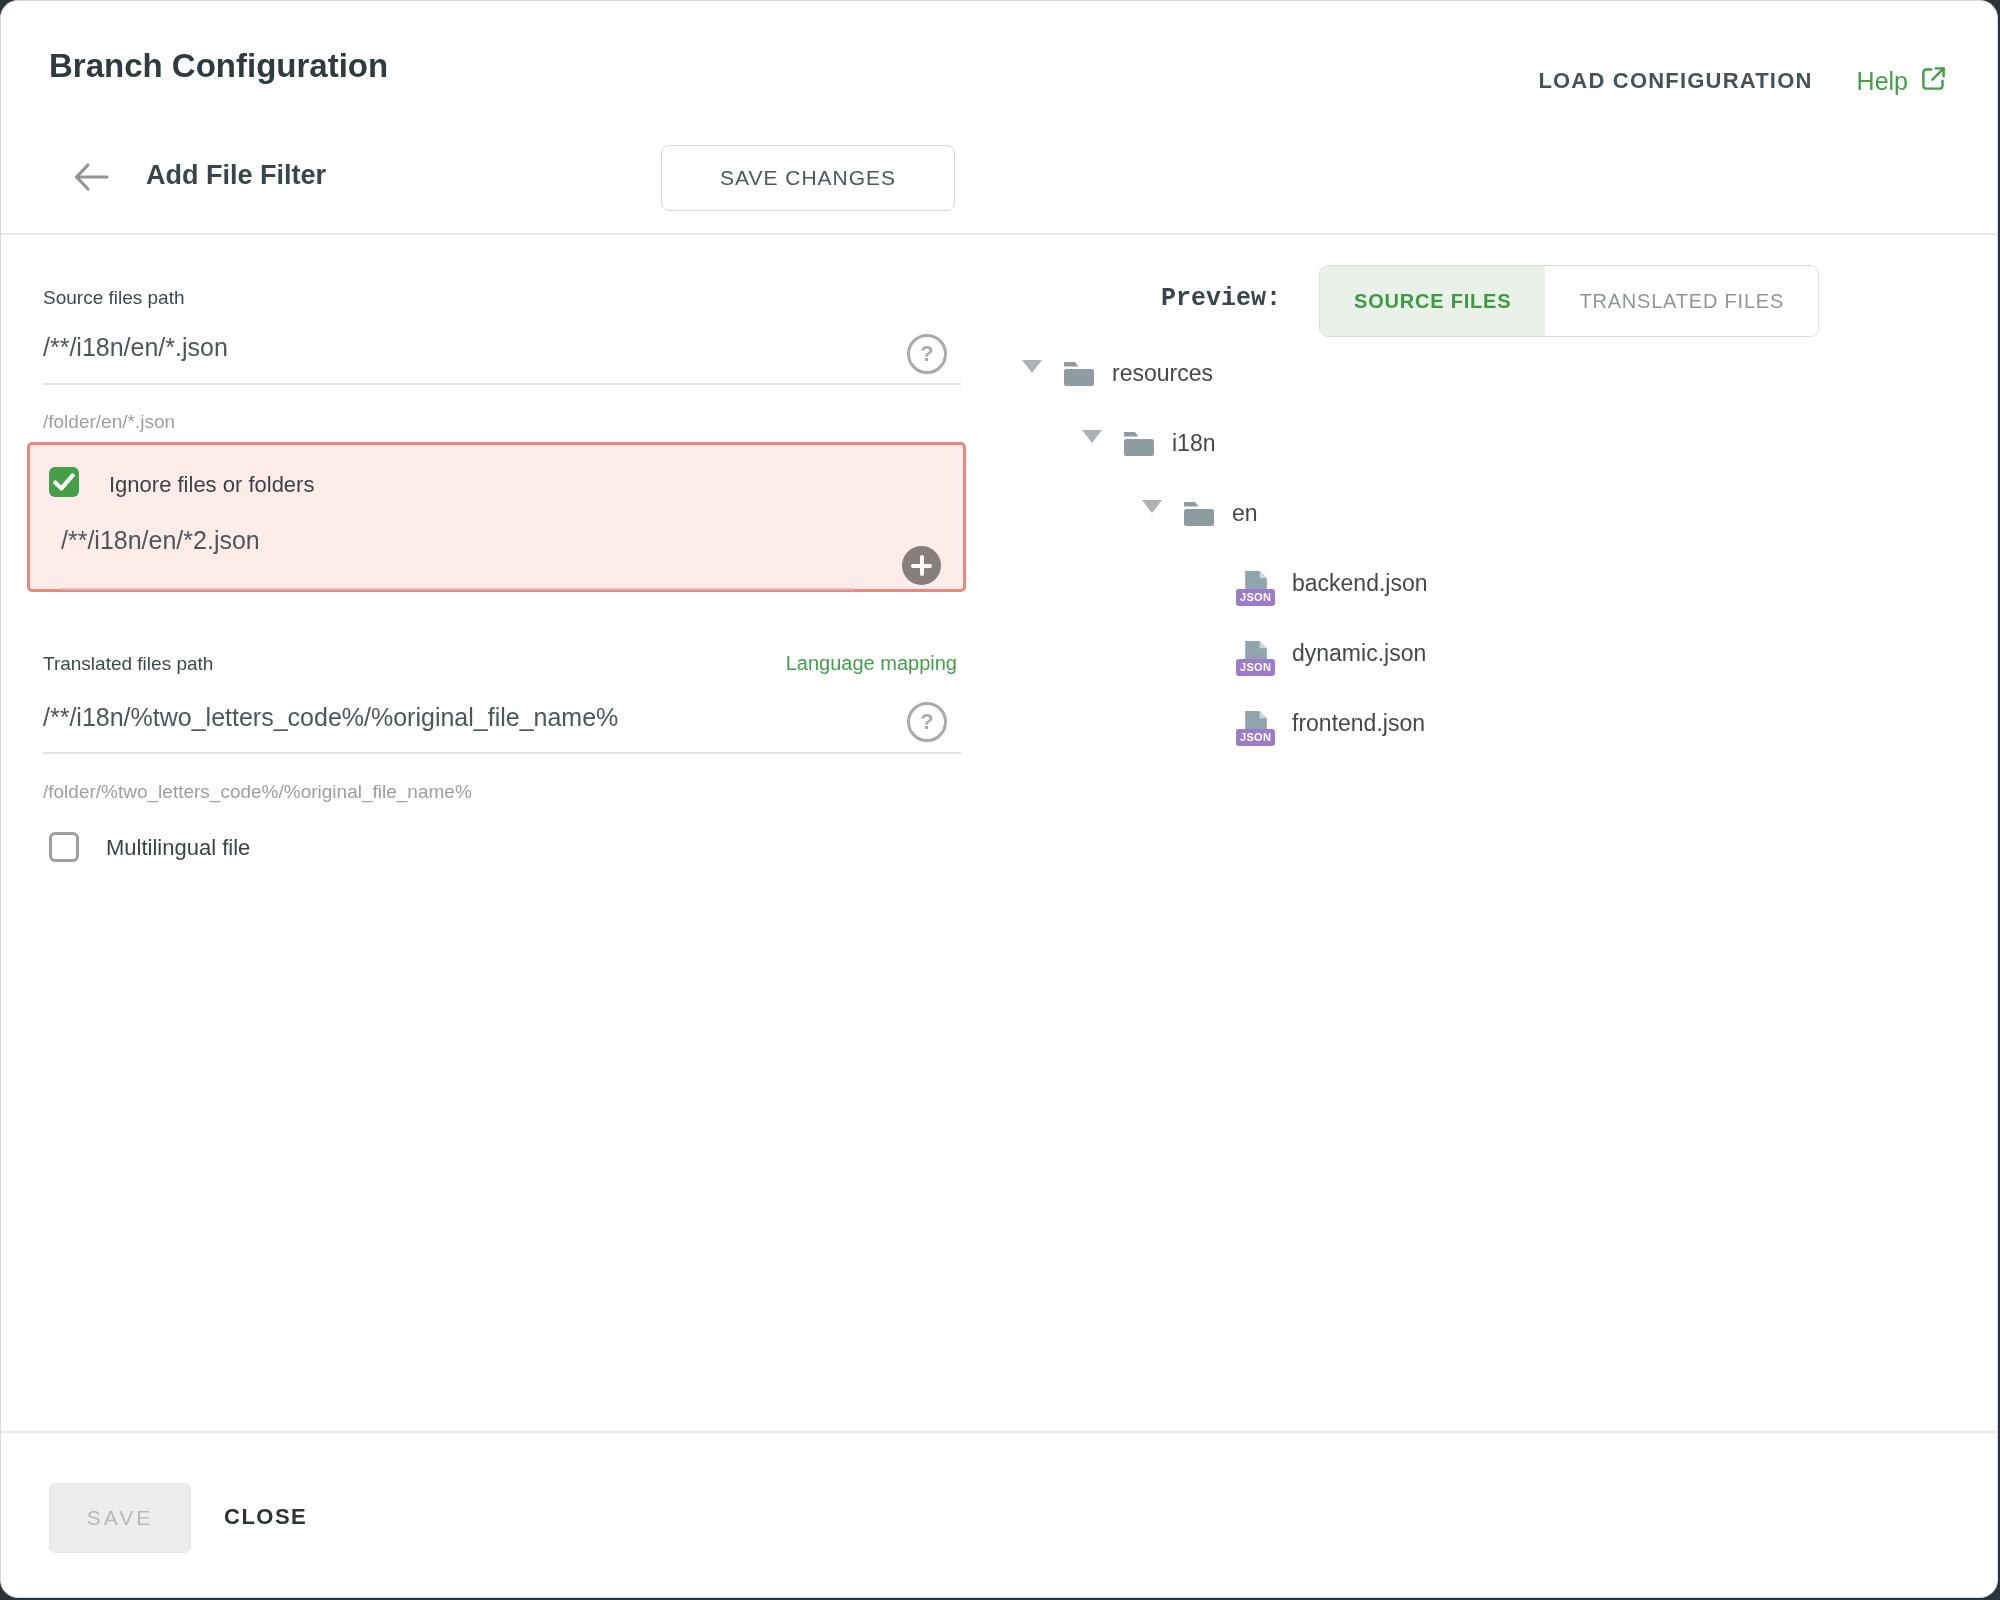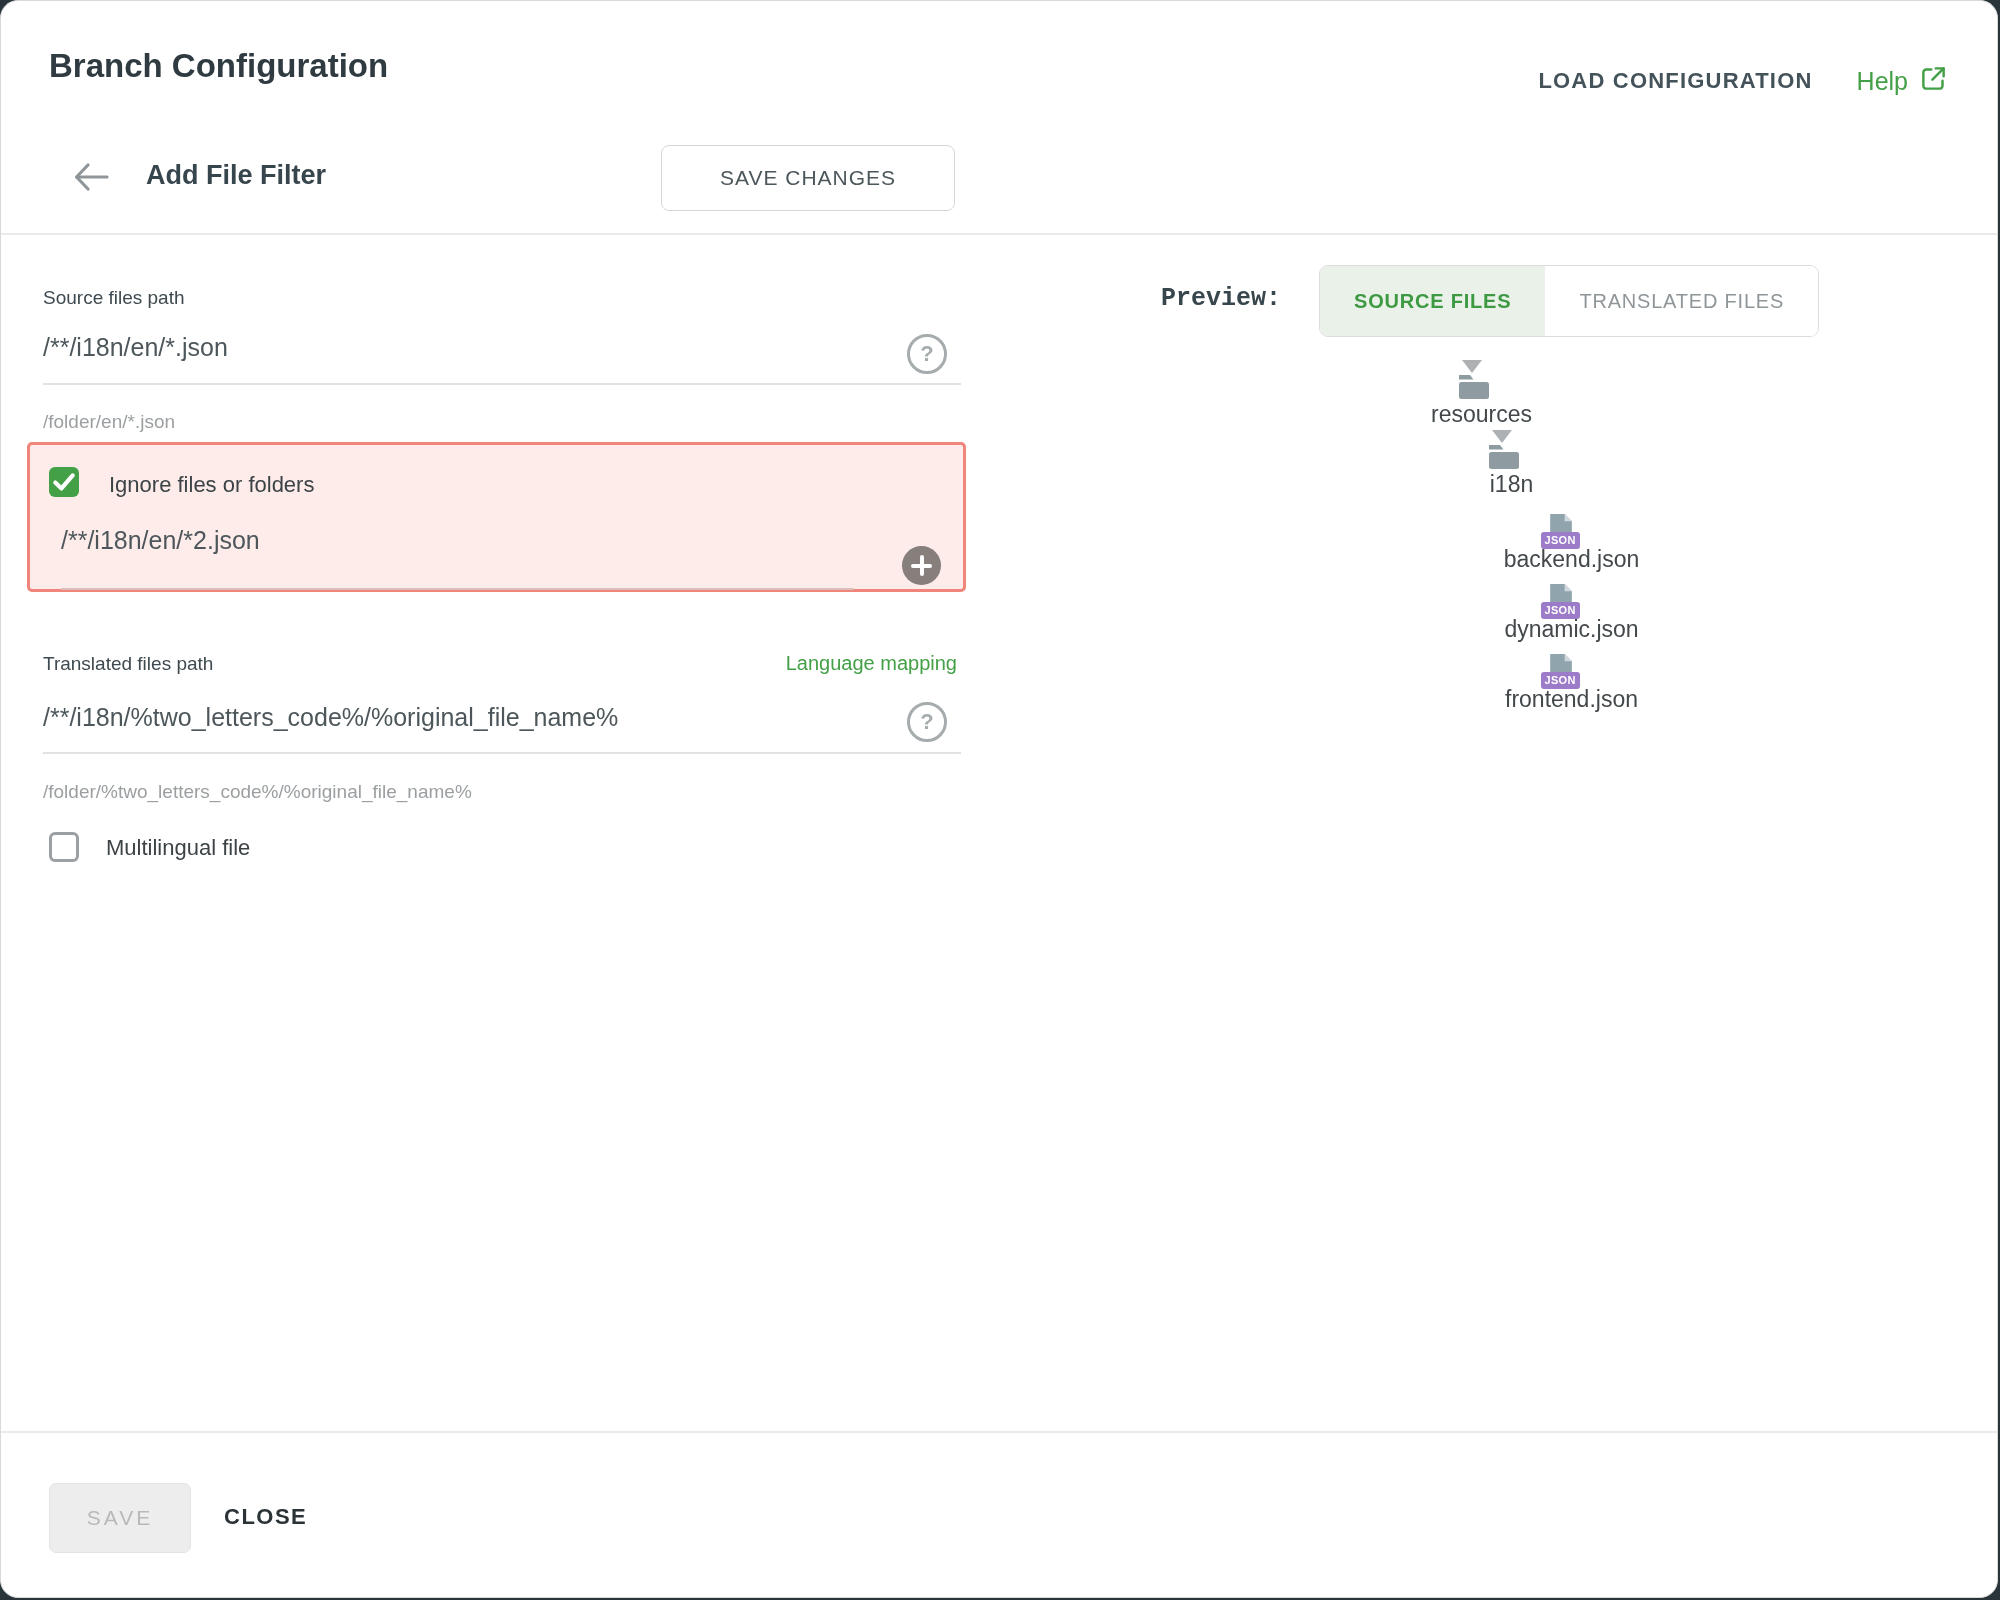--- a/index.html
+++ b/index.html
@@ -52,21 +52,21 @@
   
   .preview-label{position:absolute;left:1160px;top:283px;font-size:25px;font-weight:bold;color:#37454c;font-family:Liberation Mono, monospace;}
   .toggle-group{position:absolute;left:1318px;top:264px;height:70px;display:flex;
     border:1.5px solid #dcdcdc;border-radius:9px;overflow:hidden;background:#fff;}
   .toggle-seg{display:flex;align-items:center;justify-content:center;padding:0 34px;
     font-size:20px;letter-spacing:0.8px;cursor:pointer;white-space:nowrap;}
   .toggle-seg.active{background:#e9f1e9;color:#3d9a43;font-weight:600;}
   .toggle-seg.inactive{background:#fff;color:#8f9699;font-weight:500;}
 
   .tree{position:absolute;left:1000px;top:359px;width:940px;}
-  .tree-row{height:70px;display:flex;align-items:center;cursor:pointer;flex-direction:column;}
+  .tree-row{height:70px;display:flex;align-items:flex-start;cursor:pointer;}
   .tri-slot{width:40px;display:flex;align-items:center;}
   .triangle{width:0;height:0;border-left:10px solid transparent;border-right:10px solid transparent;
     border-top:13px solid #adb1b4;}
   .icon-slot{width:50px;display:flex;align-items:center;}
   .file-wrap{position:relative;width:27px;height:33px;}
   .json-badge{position:absolute;left:-6px;bottom:-3px;background:#9c7bc8;color:#fff;
     font-size:11px;font-weight:bold;line-height:17px;padding:0 4px;border-radius:3px;letter-spacing:0.3px;}
   .tree-label{font-size:23px;color:#43484b;}
 
   
@@ -164,20 +164,33 @@
       </div>
       <div class="icon-slot">
         <svg width="34" height="28" viewBox="0 0 34 28">
           <path d="M2 2 h11 l3.5 4.5 H2 z" fill="#8e9ba1"></path>
           <rect x="2" y="9" width="30" height="17" rx="2.5" fill="#8e9ba1"></rect>
         </svg>
 
       </div>
       <div class="tree-label">i18n</div>
     </div>
+      <div class="tree-row" style="padding-left: 141px;">
+      <div class="tri-slot">
+        <div class="triangle" style="visibility: visible;"></div>
+      </div>
+      <div class="icon-slot">
+        <svg width="34" height="28" viewBox="0 0 34 28">
+          <path d="M2 2 h11 l3.5 4.5 H2 z" fill="#8e9ba1"></path>
+          <rect x="2" y="9" width="30" height="17" rx="2.5" fill="#8e9ba1"></rect>
+        </svg>
+
+      </div>
+      <div class="tree-label">en</div>
+    </div>
       <div class="tree-row" style="padding-left: 201px;">
       <div class="tri-slot">
         <div class="triangle" style="visibility: hidden;"></div>
       </div>
       <div class="icon-slot">
 
         <span class="file-wrap">
           <svg width="27" height="33" viewBox="0 0 26 32">
             <path d="M3 1 h14 l7 7 v23 H3 z" fill="#90a4ae"></path>
             <path d="M17 1 l7 7 h-7 z" fill="#cfd8dc"></path>

